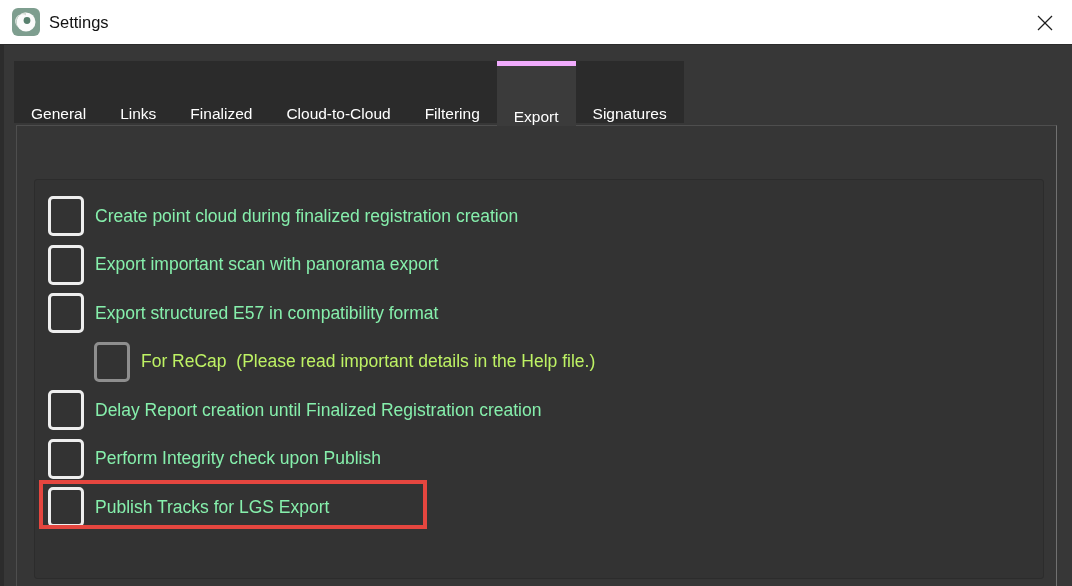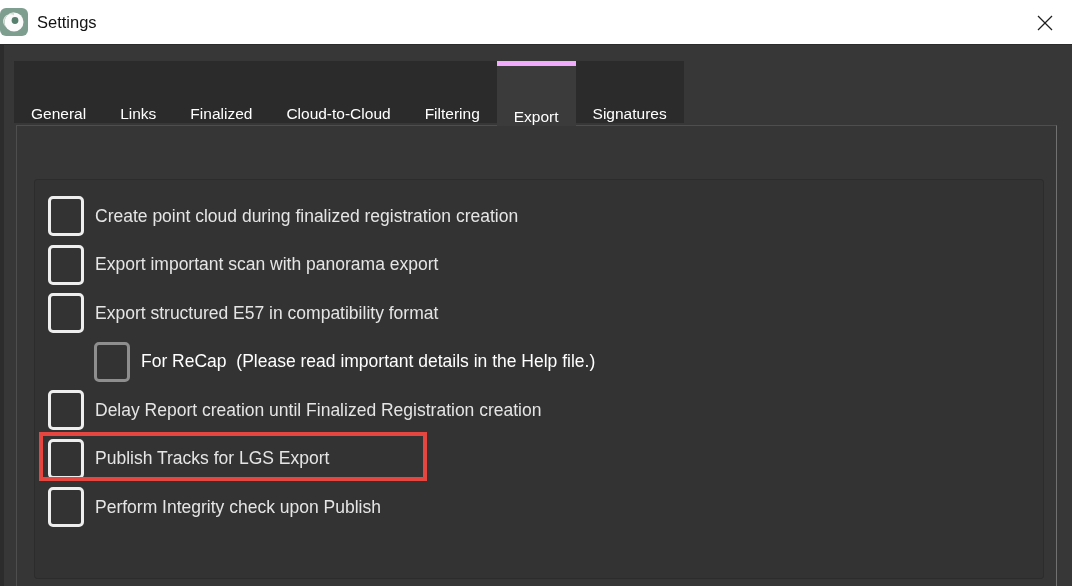--- a/index.html
+++ b/index.html
@@ -11,21 +11,21 @@
   }
   
   .left-edge {
     position:absolute; left:0; top:45px; width:4px; height:541px;
     background:#2c2c2c; z-index:6;
   }
   
   .titlebar {
     position:absolute; left:0; top:0; width:1072px; height:45px;
     background:#ffffff; border-bottom:1px solid #2b2b2b;
-    display:flex; align-items:center; z-index:10;
+    display:flex; align-items:center; padding-left:12px; z-index:10;
   }
   .app-icon { width:28px; height:28px; margin-right:9px; flex:0 0 auto; }
   .title-text { font-size:16.5px; color:#121212; }
   .close-btn {
     position:absolute; right:10px; top:7px; width:34px; height:32px;
     display:flex; align-items:center; justify-content:center; cursor:pointer;
   }
   
   .tabbar {
     position:absolute; left:14px; top:61px; height:62px;
@@ -60,23 +60,23 @@
   .cbx {
     width:36px; height:40px; flex:0 0 auto;
     border:3px solid #eeeeee; border-radius:5px;
     background:transparent; position:relative; cursor:pointer;
   }
   .opt-row.checked .cbx { background:#ebebeb; }
   .cbx svg { position:absolute; left:-2px; top:-1px; overflow:visible; }
   .opt-row.disabled .cbx { border-color:#8e8e8e; }
   .opt-row.indented { margin-left:46px; }
   .opt-label {
-    margin-left:11px; font-size:17.5px; color:#e5e5e5; white-space:pre;
+    margin-left:11px; font-size:17.5px; color:#86efac; white-space:pre;
   }
-  .opt-row.disabled .opt-label { color:#ffffff; }
+  .opt-row.disabled .opt-label { color:#bef264; }
   .highlight-rect {
     position:absolute; left:-9px; top:-3px; width:388px; height:49px;
     border:4px solid #e5463f; pointer-events:none; z-index:4;
   }
 </style>
 </head>
 <body>
 
 <div class="left-edge"></div>
 
@@ -143,24 +143,24 @@
       <span class="cbx"></span>
       <span class="opt-label">For ReCap  (Please read important details in the Help file.)</span>
     </div>
 
     <div class="opt-row">
       <span class="cbx"></span>
       <span class="opt-label">Delay Report creation until Finalized Registration creation</span>
     </div>
 
     <div class="opt-row">
+      <span class="cbx"></span>
+      <span class="opt-label">Perform Integrity check upon Publish</span>
+    </div>
+
+    <div class="opt-row">
       <div class="highlight-rect"></div>
       <span class="cbx"></span>
       <span class="opt-label">Publish Tracks for LGS Export</span>
-    </div>
-
-    <div class="opt-row">
-      <span class="cbx"></span>
-      <span class="opt-label">Perform Integrity check upon Publish</span>
     </div>
 
   </div>
 </div>
 
 </body></html>

